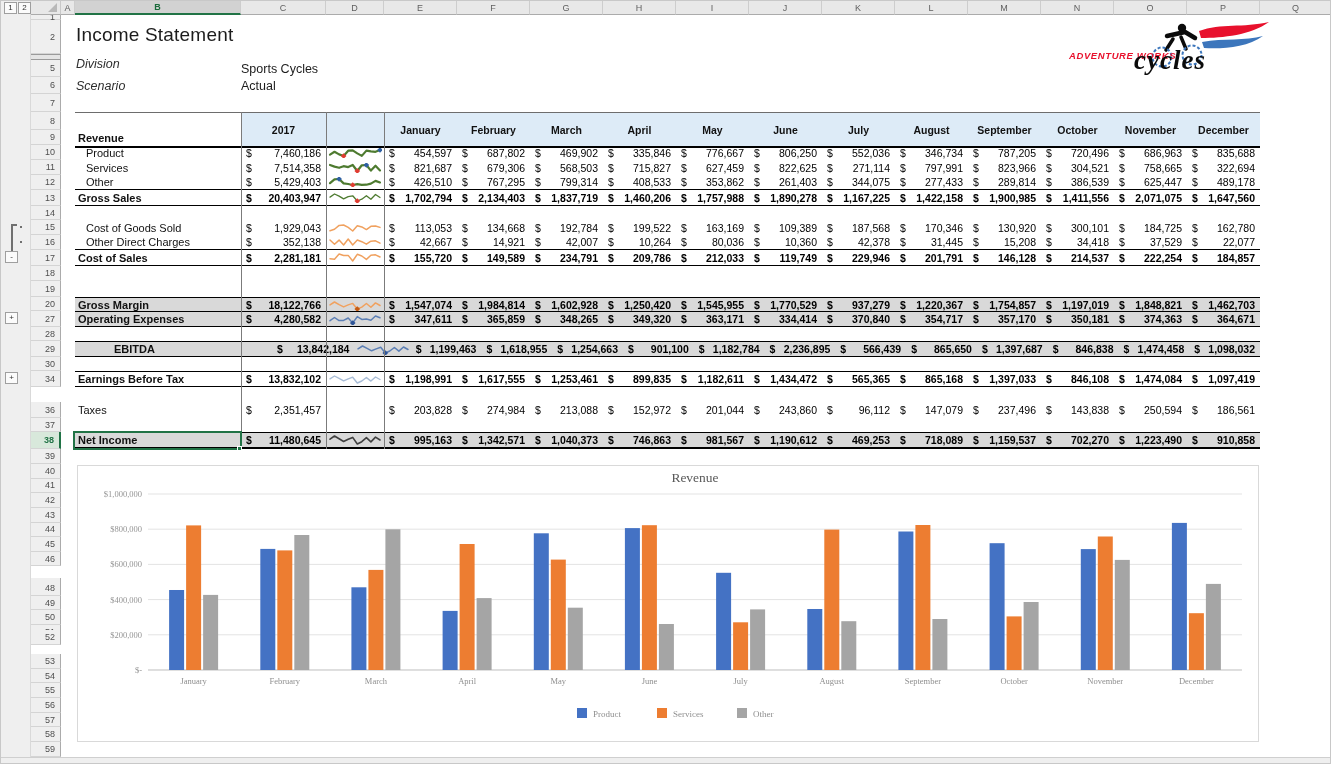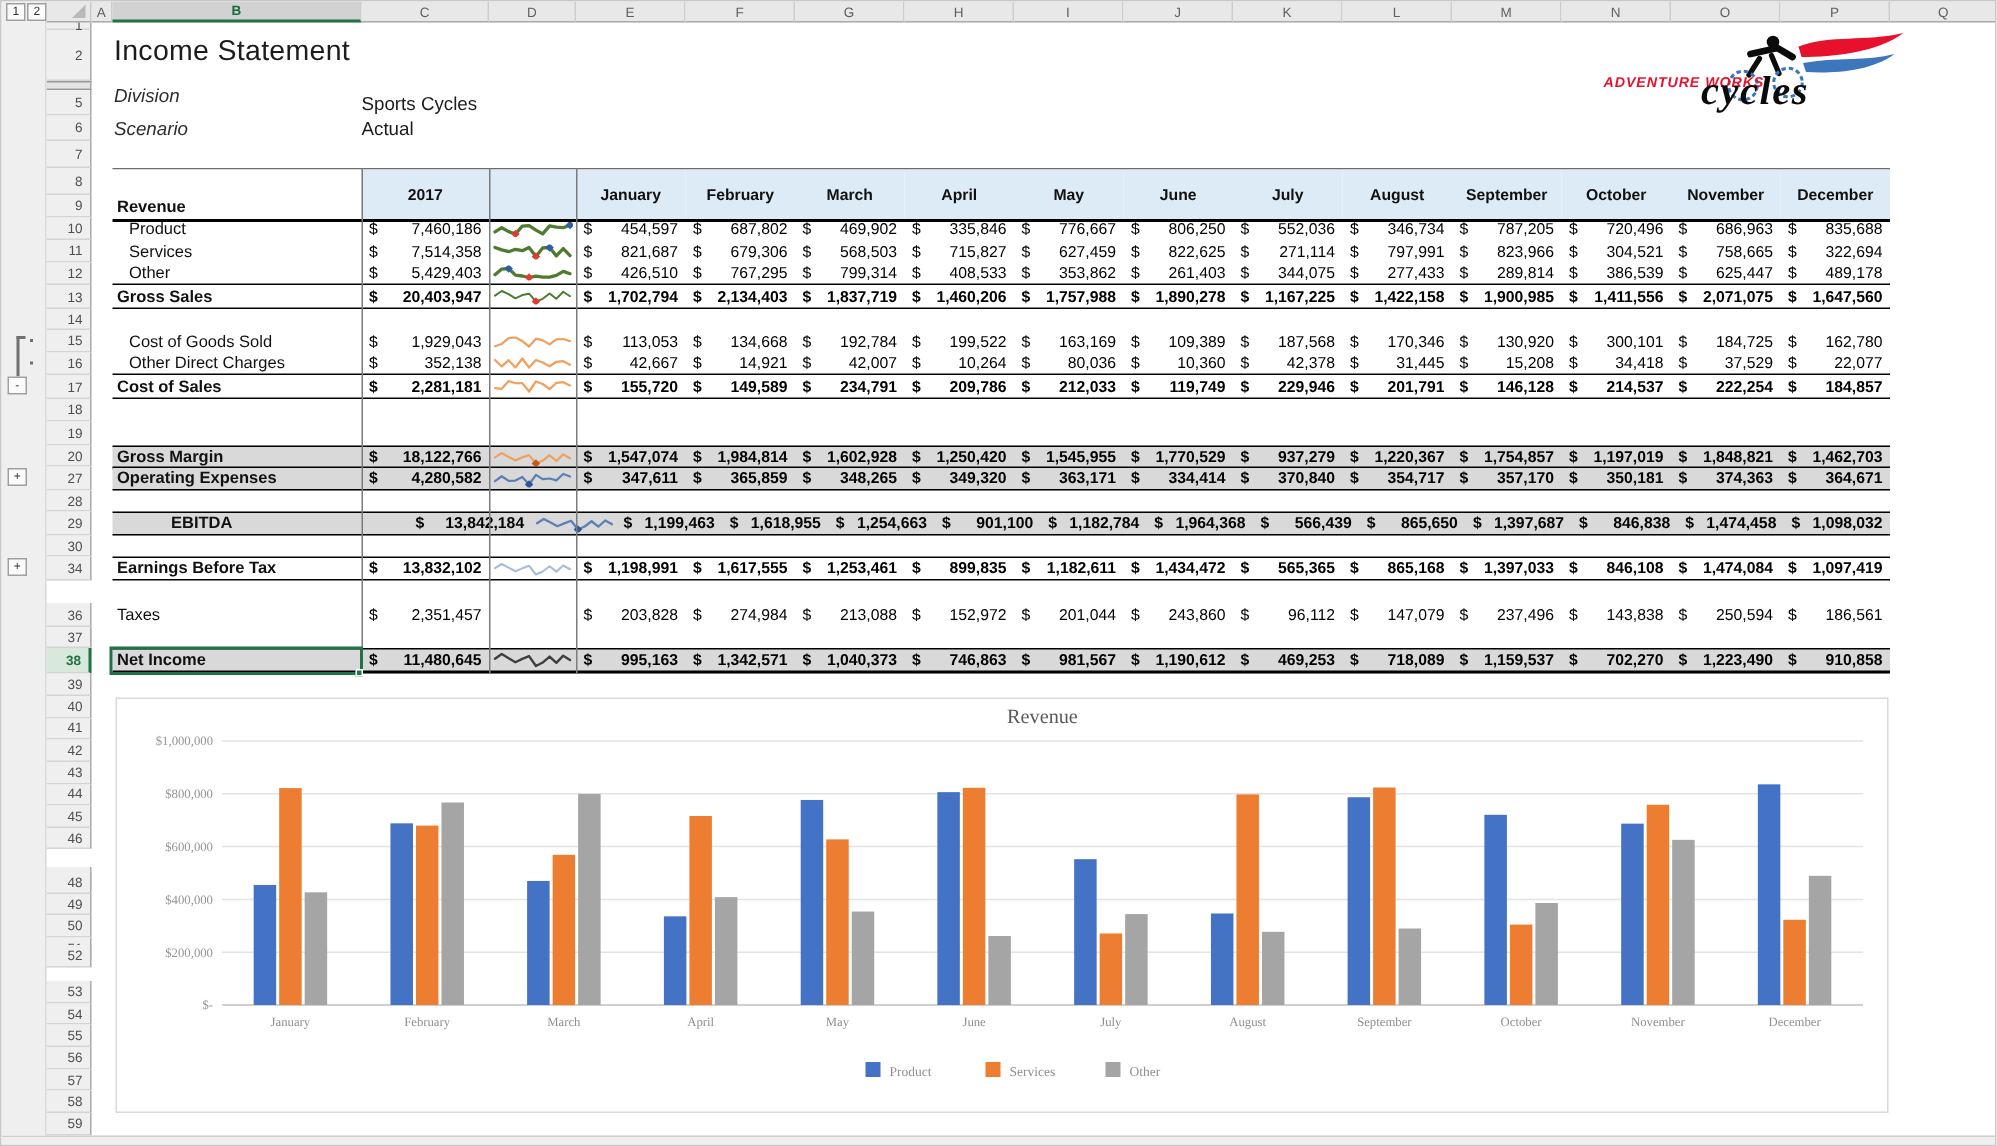--- a/index.html
+++ b/index.html
@@ -761,21 +761,21 @@
           <div class="c-val">
             <span class="cur">$</span>
             <span class="num">901,100</span>
           </div>
           <div class="c-val">
             <span class="cur">$</span>
             <span class="num">1,182,784</span>
           </div>
           <div class="c-val">
             <span class="cur">$</span>
-            <span class="num">1,964,368</span>
+            <span class="num">2,236,895</span>
           </div>
           <div class="c-val">
             <span class="cur">$</span>
             <span class="num">566,439</span>
           </div>
           <div class="c-val">
             <span class="cur">$</span>
             <span class="num">865,650</span>
           </div>
           <div class="c-val">

